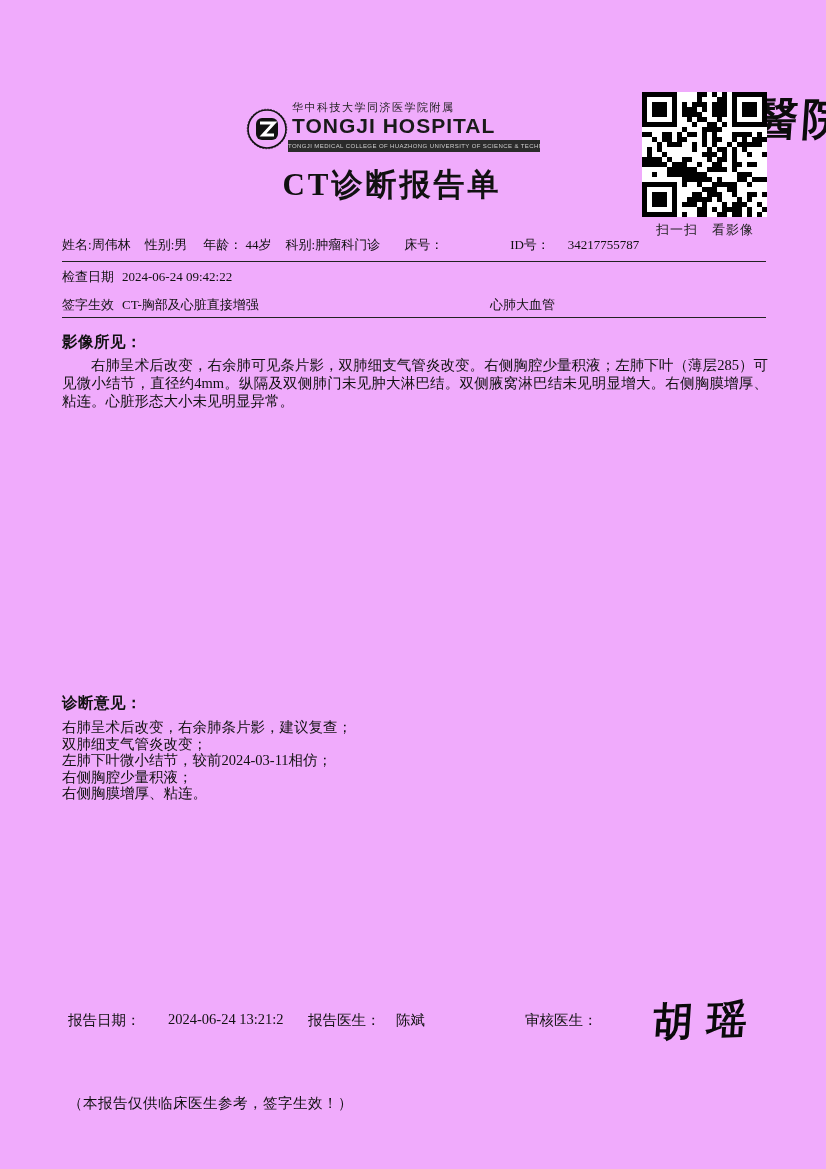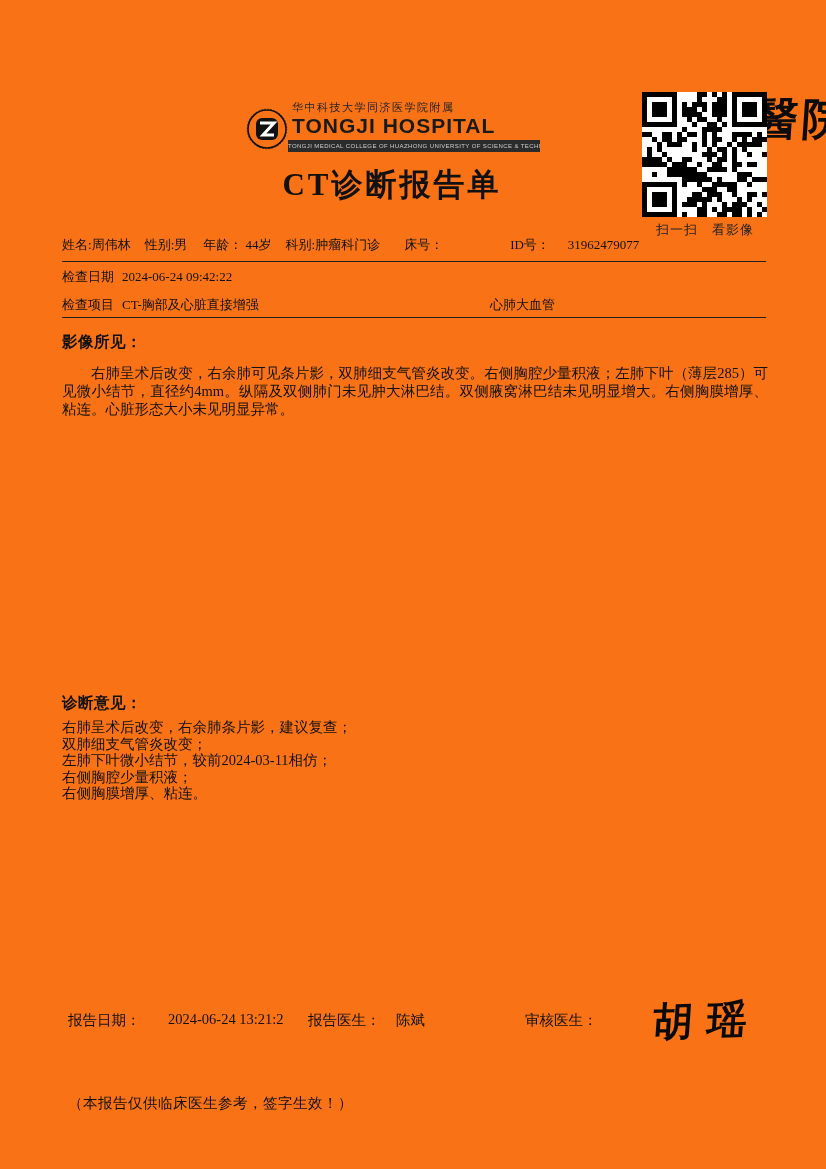--- a/index.html
+++ b/index.html
@@ -1,18 +1,18 @@
 <!DOCTYPE html>
 <html><head>
 <meta charset="utf-8">
 <style>
   html,body{margin:0;padding:0;background:#e8e8e8;}
   .page{
     position:relative;width:826px;height:1169px;margin:0 auto;
-    background:#f97316;color:#111;
+    background:#f0abfc;color:#111;
     font-family:"Liberation Serif","DejaVu Serif",serif;
     overflow:hidden;
   }
   
   .logo-block{position:absolute;left:246px;top:98px;width:300px;height:62px;}
   .emblem{position:absolute;left:0;top:2px;width:42px;height:58px;}
   .logo-text{position:absolute;left:46px;top:2px;white-space:nowrap;}
   .affiliation{font-size:11px;letter-spacing:1.5px;color:#222;}
   .name-en{font-family:"Liberation Sans","DejaVu Sans",sans-serif;
     font-size:21px;font-weight:700;letter-spacing:1px;color:#1a1a1a;line-height:1.05;}
@@ -45,21 +45,21 @@
   .f.idno{margin-left:24px;}
   .idval{margin-left:18px;font-family:"Liberation Serif",serif;}
   .info-row2,.info-row3{position:relative;height:28px;line-height:30px;white-space:nowrap;}
   .info-row3{border-bottom:1.6px solid #222;height:27px;}
   .rcol{position:absolute;left:428px;top:0;}
   .rval{margin-left:30px;}
   .lbl-sp{margin-right:8px;}
   
   .sec-heading{position:absolute;left:62px;font-size:15.5px;font-weight:700;letter-spacing:.5px;}
   .findings-head{top:332px;}
-  .findings-text{position:absolute;left:62px;top:364px;width:706px;
+  .findings-text{position:absolute;left:62px;top:356px;width:706px;
     font-size:14.5px;line-height:18px;text-align:justify;text-indent:2em;}
   .diag-head{top:693px;}
   .diag-lines{position:absolute;left:62px;top:719px;width:640px;
     font-size:14.5px;line-height:16.5px;}
   .diag-line{white-space:nowrap;}
   
   .report-footer{position:absolute;left:68px;top:1011px;width:700px;height:60px;
     font-size:14.5px;white-space:nowrap;text-align:center;}
   .rf-item{position:absolute;top:0;}
   .rf-date-label{left:0;}
@@ -725,27 +725,27 @@
 
   <div class="report-title">CT诊断报告单</div>
 
   <div class="info">
     <div class="info-row1">
       <span class="f"><span>姓名:</span><span>周伟林</span></span>
       <span class="f gender"><span>性别:</span><span>男</span></span>
       <span class="f age"><span>年龄：</span> <span>44岁</span></span>
       <span class="f dept"><span>科别:</span><span>肿瘤科门诊</span></span>
       <span class="f bed"><span>床号：</span><span></span></span>
-      <span class="f idno"><span>ID号：</span><span class="idval">31962479077</span></span>
+      <span class="f idno"><span>ID号：</span><span class="idval">34217755787</span></span>
     </div>
     <div class="info-row2">
       <span class="lbl-sp">检查日期</span><span>2024-06-24 09:42:22</span>
     </div>
     <div class="info-row3">
-      <span class="lbl-sp">检查项目</span><span>CT-胸部及心脏直接增强</span>
+      <span class="lbl-sp">签字生效</span><span>CT-胸部及心脏直接增强</span>
       <span class="rcol">心肺大血管</span>
     </div>
   </div>
 
   <div class="sec-heading findings-head">影像所见：</div>
   <div class="findings-text">右肺呈术后改变，右余肺可见条片影，双肺细支气管炎改变。右侧胸腔少量积液；左肺下叶（薄层285）可见微小结节，直径约4mm。纵隔及双侧肺门未见肿大淋巴结。双侧腋窝淋巴结未见明显增大。右侧胸膜增厚、粘连。心脏形态大小未见明显异常。</div>
 
   <div class="sec-heading diag-head">诊断意见：</div>
   <div class="diag-lines">
     <div class="diag-line">右肺呈术后改变，右余肺条片影，建议复查；</div>

